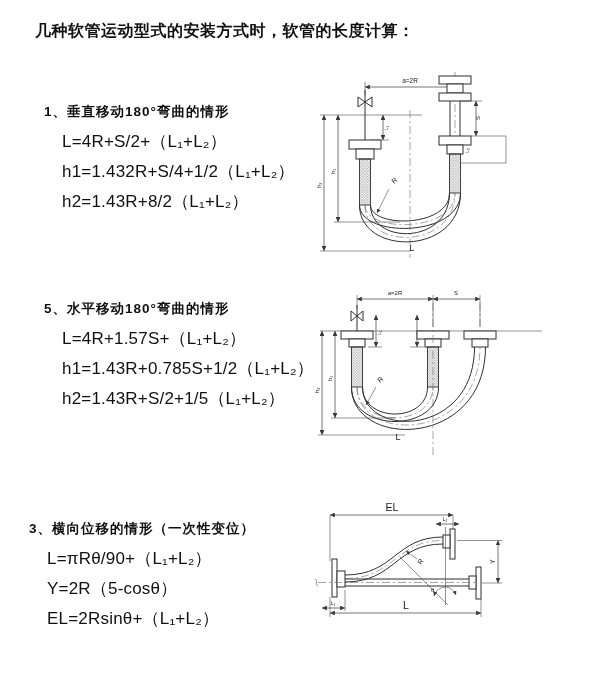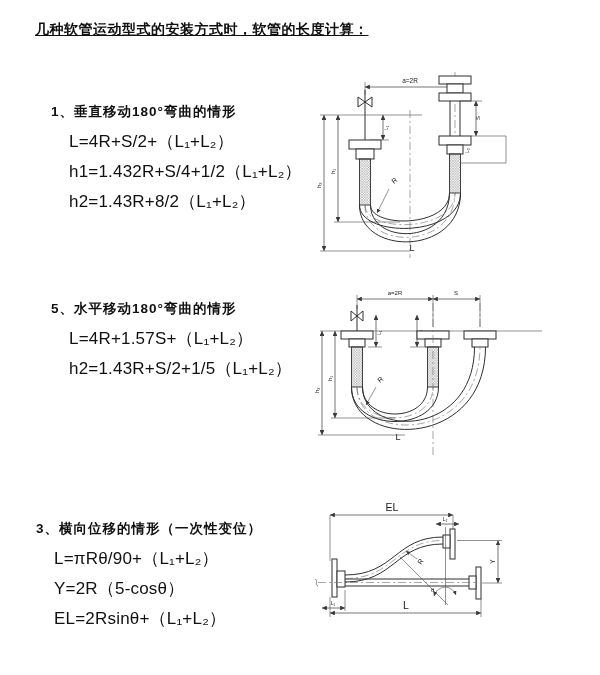--- a/index.html
+++ b/index.html
@@ -2,22 +2,22 @@
 <html><head>
 <meta charset="utf-8">
 <style>
   html,body{margin:0;padding:0;}
   body{
     width:600px;height:675px;background:#ffffff;position:relative;
     font-family:"Liberation Sans","DejaVu Sans",sans-serif;color:#111;
     overflow:hidden;
   }
   .abs{position:absolute;}
-  .title{font-size:14px;font-weight:bold;letter-spacing:0.5px;text-decoration:underline;}
-  .sec{position:absolute;margin-left:7px;}
+  .title{font-size:16px;font-weight:bold;letter-spacing:0.5px;}
+  .sec{position:absolute;}
   .sec-heading{font-size:13.5px;font-weight:bold;letter-spacing:1px;}
   .formula{font-size:17px;margin-top:11px;padding-left:18px;line-height:19px;letter-spacing:0.2px;}
   svg{display:block;}
   svg text{fill:#1a1a1a;font-family:"Liberation Sans","DejaVu Sans",sans-serif;}
   .ol{stroke:#2f2f2f;stroke-width:1;fill:none;}           
   .thin{stroke:#4a4a4a;stroke-width:0.6;fill:none;}       
   .dl{stroke:#3a3a3a;stroke-width:0.7;fill:none;}         
   .cl{stroke:#6a6a6a;stroke-width:0.6;fill:none;stroke-dasharray:8 3 2 3;} 
   .fit{fill:#ffffff;stroke:#2f2f2f;stroke-width:1;}       
   .braid{stroke:#2f2f2f;stroke-width:0.9;}
@@ -44,20 +44,21 @@
 <section class="sec" style="left:44px;top:103px">
   <div class="sec-heading">1、垂直移动180°弯曲的情形</div>
   <div class="formula">L=4R+S/2+（L₁+L₂）</div>
   <div class="formula">h1=1.432R+S/4+1/2（L₁+L₂）</div>
   <div class="formula">h2=1.43R+8/2（L₁+L₂）</div>
 </section>
 
 <section class="sec" style="left:44px;top:300px">
   <div class="sec-heading">5、水平移动180°弯曲的情形</div>
   <div class="formula">L=4R+1.57S+（L₁+L₂）</div>
+  <div class="formula">h1=1.43R+0.785S+1/2（L₁+L₂）</div>
   <div class="formula">h2=1.43R+S/2+1/5（L₁+L₂）</div>
 </section>
 
 <section class="sec" style="left:29px;top:520px">
   <div class="sec-heading">3、横向位移的情形（一次性变位）</div>
   <div class="formula">L=πRθ/90+（L₁+L₂）</div>
   <div class="formula">Y=2R（5-cosθ）</div>
   <div class="formula">EL=2Rsinθ+（L₁+L₂）</div>
 </section>
 

